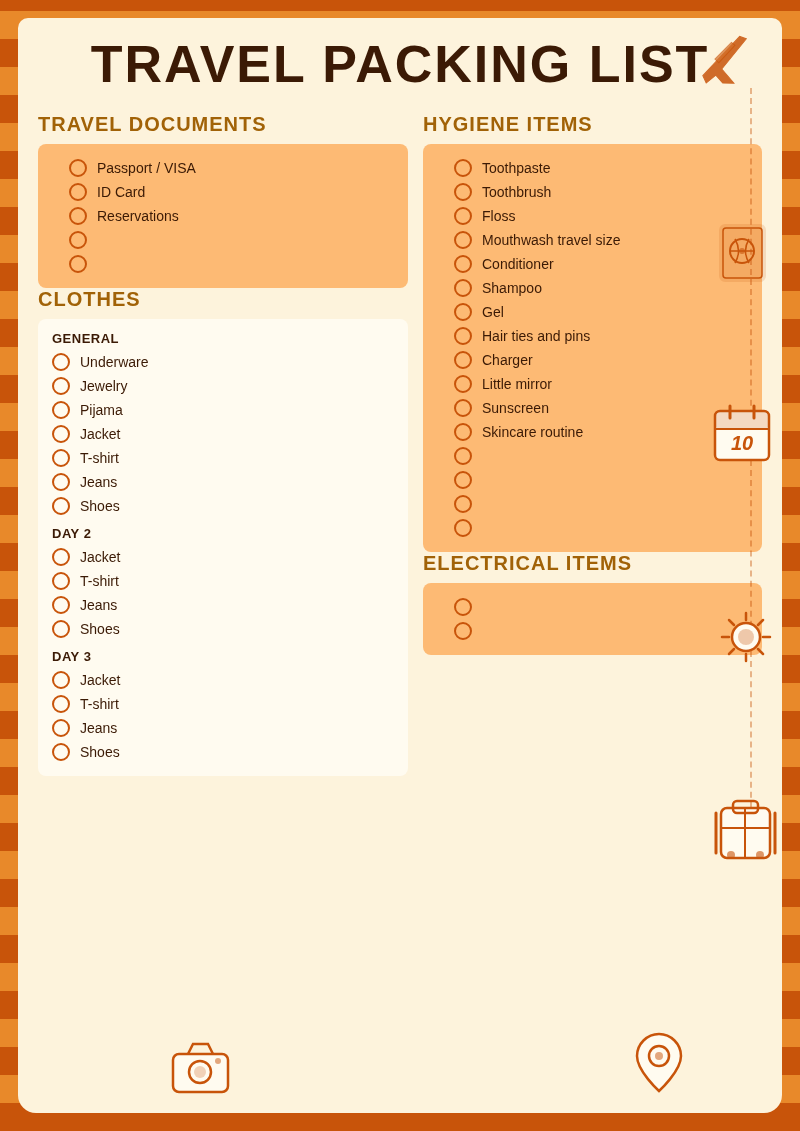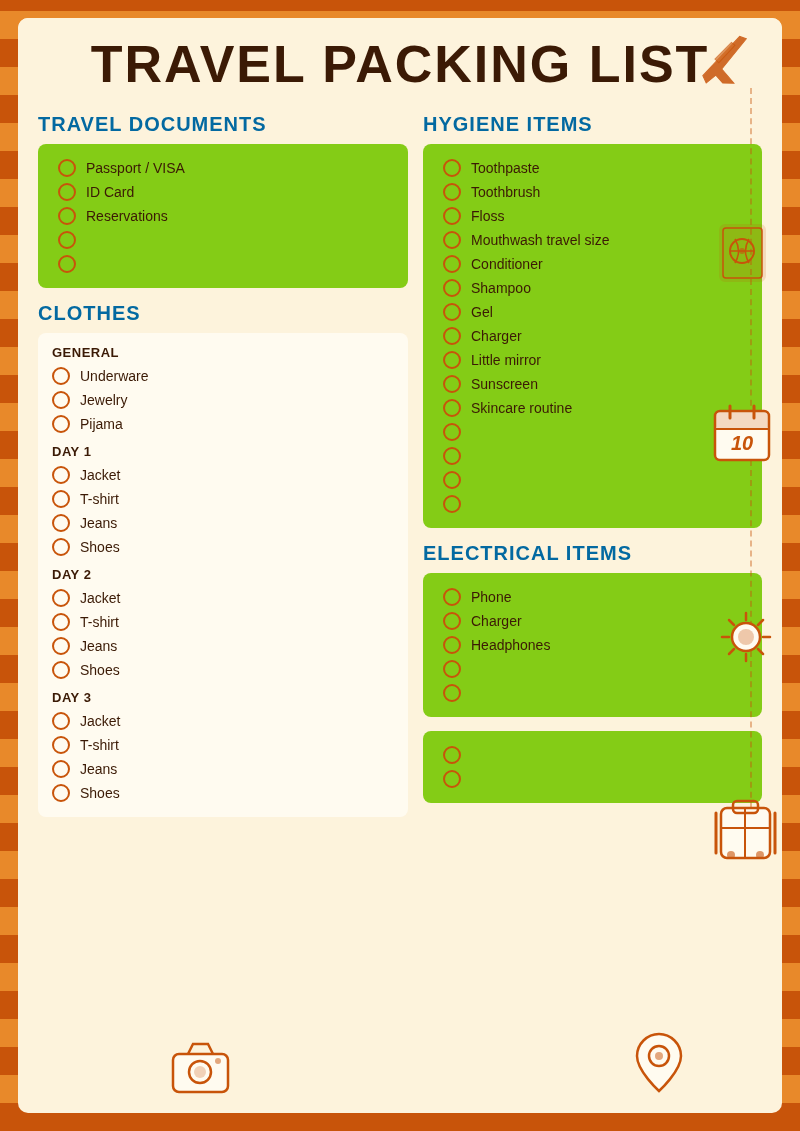--- a/index.html
+++ b/index.html
@@ -23,21 +23,21 @@
         #e8892a 56px
       );
       z-index: 0;
     }
 
     .main-card {
       position: relative;
       z-index: 1;
       margin: 18px 18px 18px 18px;
       background: #fdf3dc;
-      border-radius: 10px;
+      border-radius: 18px;
       padding: 0 0 30px 0;
       min-height: 1095px;
     }
 
     .title-bar {
       background: #fdf3dc;
       padding: 18px 20px 10px 20px;
       border-radius: 10px 10px 0 0;
     }
 
@@ -65,31 +65,30 @@
     }
 
     .right-col {
       flex: 1;
       padding: 10px 10px 10px 5px;
     }
 
     .section-title {
       font-size: 20px;
       font-weight: 900;
-      color: #0369a1;
+      color: #a16207;
       text-transform: uppercase;
       letter-spacing: 1px;
       margin-bottom: 8px;
     }
 
     .checklist-box {
-      background: #84cc16;
+      background: #fdba74;
       border-radius: 8px;
-      padding: 12px 20px;
-      margin-bottom: 14px;
+      padding: 12px 31px;
     }
 
     .checklist-item {
       display: flex;
       align-items: center;
       gap: 10px;
       padding: 3px 0;
       font-size: 14px;
       color: #3b1a05;
     }
@@ -257,21 +256,20 @@
         </div>
         <div class="checklist-item">
           <div class="circle-check"></div>
           <span class="item-label">Jewelry</span>
         </div>
         <div class="checklist-item">
           <div class="circle-check"></div>
           <span class="item-label">Pijama</span>
         </div>
 
-        <div class="sub-section-title">DAY 1</div>
         <div class="checklist-item">
           <div class="circle-check"></div>
           <span class="item-label">Jacket</span>
         </div>
         <div class="checklist-item">
           <div class="circle-check"></div>
           <span class="item-label">T-shirt</span>
         </div>
         <div class="checklist-item">
           <div class="circle-check"></div>
@@ -347,20 +345,24 @@
         <div class="checklist-item">
           <div class="circle-check"></div>
           <span class="item-label">Shampoo</span>
         </div>
         <div class="checklist-item">
           <div class="circle-check"></div>
           <span class="item-label">Gel</span>
         </div>
         <div class="checklist-item">
           <div class="circle-check"></div>
+          <span class="item-label">Hair ties and pins</span>
+        </div>
+        <div class="checklist-item">
+          <div class="circle-check"></div>
           <span class="item-label">Charger</span>
         </div>
         <div class="checklist-item">
           <div class="circle-check"></div>
           <span class="item-label">Little mirror</span>
         </div>
         <div class="checklist-item">
           <div class="circle-check"></div>
           <span class="item-label">Sunscreen</span>
         </div>
@@ -380,42 +382,20 @@
           <div class="circle-check"></div>
           <span class="item-label"></span>
         </div>
         <div class="checklist-item">
           <div class="circle-check"></div>
           <span class="item-label"></span>
         </div>
       </div>
 
       <div class="section-title">ELECTRICAL ITEMS</div>
-      <div class="checklist-box">
-        <div class="checklist-item">
-          <div class="circle-check"></div>
-          <span class="item-label">Phone</span>
-        </div>
-        <div class="checklist-item">
-          <div class="circle-check"></div>
-          <span class="item-label">Charger</span>
-        </div>
-        <div class="checklist-item">
-          <div class="circle-check"></div>
-          <span class="item-label">Headphones</span>
-        </div>
-        <div class="checklist-item">
-          <div class="circle-check"></div>
-          <span class="item-label"></span>
-        </div>
-        <div class="checklist-item">
-          <div class="circle-check"></div>
-          <span class="item-label"></span>
-        </div>
-      </div>
 
       <div class="checklist-box">
         <div class="checklist-item">
           <div class="circle-check"></div>
           <span class="item-label"></span>
         </div>
         <div class="checklist-item">
           <div class="circle-check"></div>
           <span class="item-label"></span>
         </div>

